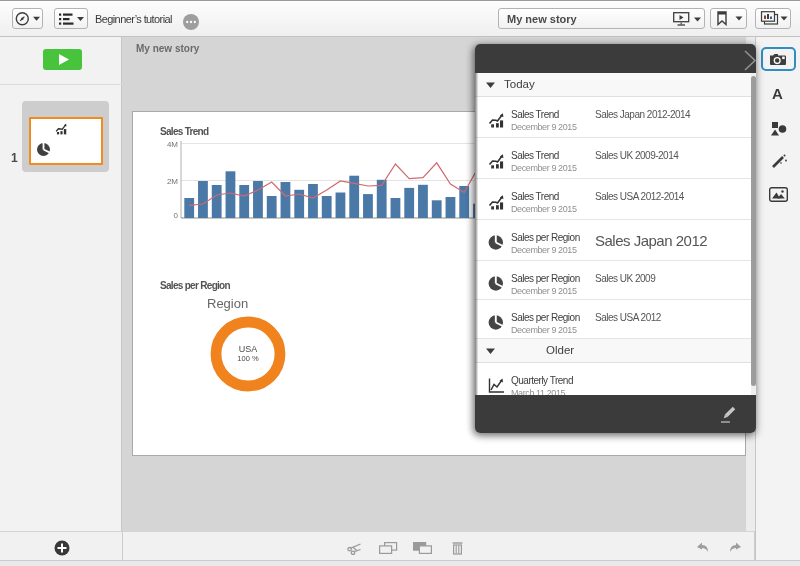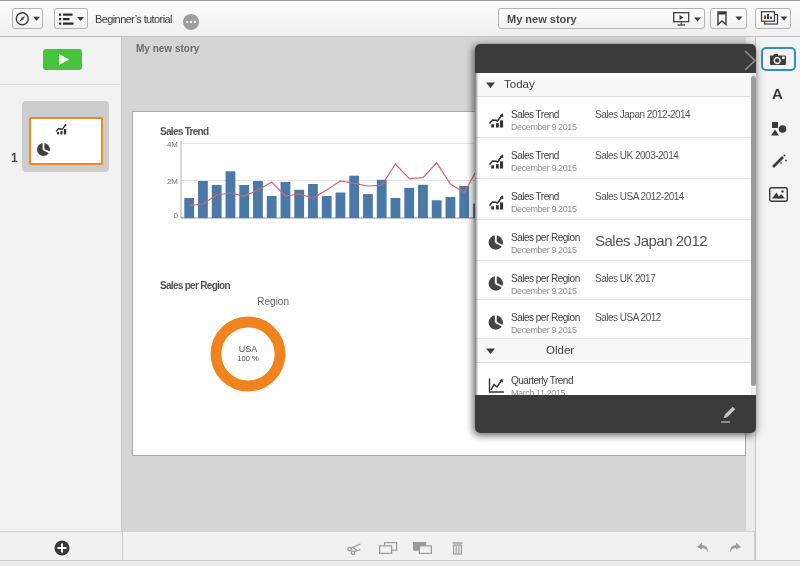--- a/index.html
+++ b/index.html
@@ -49,21 +49,21 @@
         <rect x="253.05" y="46.8" width="9.8" height="33.2"></rect>
         <rect x="266.80" y="62.3" width="9.8" height="17.7"></rect>
         <rect x="280.55" y="59" width="9.8" height="21.0"></rect>
         <rect x="294.30" y="48" width="9.8" height="32.0"></rect>
         <rect x="308.05" y="65.7" width="9.8" height="14.3"></rect>
     </g>
     <polyline fill="none" stroke="#d06a6e" stroke-width="1.2" points="24.20,67.3 37.95,66 51.70,57 65.45,55 79.20,58 92.95,52 106.70,44 120.45,58 134.20,56 147.95,60 161.70,52 175.45,43 189.20,45.4 202.95,48 216.70,47.4 230.45,26 244.20,40.6 257.95,39.6 271.70,24.8 285.45,46 299.20,54.5 312.95,30"></polyline>
   </svg>
 
   <div class="abs" style="left:160px;top:280px;font-size:10px;font-weight:bold;letter-spacing:-0.7px;color:#525252;">Sales per Region</div>
-  <div class="abs" style="left:207px;top:296px;width:82px;text-align:right;font-size:10px;color:#666;">Region</div>
+  <div class="abs" style="left:207px;top:296px;width:82px;text-align:left;font-size:13px;color:#666;">Region</div>
   <svg class="abs" style="left:205px;top:311px;" width="88" height="88">
     <circle cx="43" cy="43" r="32" fill="none" stroke="#f0831e" stroke-width="10.8"></circle>
     <text x="43" y="41" font-size="9" fill="#4a4a4a" text-anchor="middle">USA</text>
     <text x="43" y="49.5" font-size="7.5" fill="#4a4a4a" text-anchor="middle">100 %</text>
   </svg>
 
   <div class="abs" style="left:0;top:37px;width:122px;height:494px;background:#f2f2f2;border-right:1px solid #c6c6c6;box-sizing:border-box;"></div>
   <div class="abs" style="left:43px;top:49px;width:39px;height:21px;background:#47c33c;border-radius:3px;">
     <svg width="39" height="21">
         <polygon points="16,5 16,16 26,10.5" fill="#ffffff"></polygon>
@@ -244,21 +244,21 @@
       <div class="abs" style="left:120px;top:36px;font-size:10px;letter-spacing:-0.5px;color:#555;">Sales Japan 2012-2014</div>
       <div class="abs" style="left:13px;top:79px;"><svg width="17" height="17">
           <path d="M1.5,12.5 L4.5,9 L8,9.3 L9.5,10 L14,4" fill="none" stroke="#333" stroke-width="1.6"></path>
           <path d="M14.9,2.2 L15.4,6.2 L11.8,4.4 Z" fill="#333"></path>
           <rect x="3.2" y="13.3" width="2.8" height="3.2" fill="#333"></rect>
           <rect x="8" y="12.2" width="2.8" height="4.3" fill="#333"></rect>
           <rect x="12" y="9.4" width="3.1" height="7.1" fill="#333"></rect>
         </svg></div>
       <div class="abs" style="left:36px;top:77px;font-size:10px;letter-spacing:-0.5px;color:#404040;">Sales Trend</div>
       <div class="abs" style="left:36px;top:90px;font-size:9px;letter-spacing:-0.4px;color:#8f8f8f;">December 9 2015</div>
-      <div class="abs" style="left:120px;top:77px;font-size:10px;letter-spacing:-0.5px;color:#555;">Sales UK 2003-2014</div>
+      <div class="abs" style="left:120px;top:77px;font-size:10px;letter-spacing:-0.5px;color:#555;">Sales UK 2009-2014</div>
       <div class="abs" style="left:13px;top:120px;"><svg width="17" height="17">
           <path d="M1.5,12.5 L4.5,9 L8,9.3 L9.5,10 L14,4" fill="none" stroke="#333" stroke-width="1.6"></path>
           <path d="M14.9,2.2 L15.4,6.2 L11.8,4.4 Z" fill="#333"></path>
           <rect x="3.2" y="13.3" width="2.8" height="3.2" fill="#333"></rect>
           <rect x="8" y="12.2" width="2.8" height="4.3" fill="#333"></rect>
           <rect x="12" y="9.4" width="3.1" height="7.1" fill="#333"></rect>
         </svg></div>
       <div class="abs" style="left:36px;top:118px;font-size:10px;letter-spacing:-0.5px;color:#404040;">Sales Trend</div>
       <div class="abs" style="left:36px;top:131px;font-size:9px;letter-spacing:-0.4px;color:#8f8f8f;">December 9 2015</div>
       <div class="abs" style="left:120px;top:118px;font-size:10px;letter-spacing:-0.5px;color:#555;">Sales USA 2012-2014</div>
@@ -270,21 +270,21 @@
       <div class="abs" style="left:36px;top:159px;font-size:10px;letter-spacing:-0.5px;color:#404040;">Sales per Region</div>
       <div class="abs" style="left:36px;top:172px;font-size:9px;letter-spacing:-0.4px;color:#8f8f8f;">December 9 2015</div>
       <div class="abs" style="left:120px;top:159px;font-size:15px;letter-spacing:-0.5px;color:#555;">Sales Japan 2012</div>
       <div class="abs" style="left:13px;top:202px;"><svg width="17" height="17">
           <circle cx="7.8" cy="8.5" r="7.2" fill="#454545"></circle>
           <line x1="7.8" y1="8.5" x2="7.8" y2="0.4" stroke="#fff" stroke-width="1.9"></line>
           <line x1="7.8" y1="8.5" x2="14.9" y2="12" stroke="#fff" stroke-width="1.9"></line>
         </svg></div>
       <div class="abs" style="left:36px;top:200px;font-size:10px;letter-spacing:-0.5px;color:#404040;">Sales per Region</div>
       <div class="abs" style="left:36px;top:213px;font-size:9px;letter-spacing:-0.4px;color:#8f8f8f;">December 9 2015</div>
-      <div class="abs" style="left:120px;top:200px;font-size:10px;letter-spacing:-0.5px;color:#555;">Sales UK 2017</div>
+      <div class="abs" style="left:120px;top:200px;font-size:10px;letter-spacing:-0.5px;color:#555;">Sales UK 2009</div>
       <div class="abs" style="left:13px;top:241px;"><svg width="17" height="17">
           <circle cx="7.8" cy="8.5" r="7.2" fill="#454545"></circle>
           <line x1="7.8" y1="8.5" x2="7.8" y2="0.4" stroke="#fff" stroke-width="1.9"></line>
           <line x1="7.8" y1="8.5" x2="14.9" y2="12" stroke="#fff" stroke-width="1.9"></line>
         </svg></div>
       <div class="abs" style="left:36px;top:239px;font-size:10px;letter-spacing:-0.5px;color:#404040;">Sales per Region</div>
       <div class="abs" style="left:36px;top:252px;font-size:9px;letter-spacing:-0.4px;color:#8f8f8f;">December 9 2015</div>
       <div class="abs" style="left:120px;top:239px;font-size:10px;letter-spacing:-0.5px;color:#555;">Sales USA 2012</div>
       <div class="abs" style="left:0;top:266px;width:281px;height:24px;background:#f8f8f8;border-bottom:1px solid #e0e0e0;box-sizing:border-box;"></div>
       <svg class="abs" style="left:11px;top:275px;" width="10" height="7">

